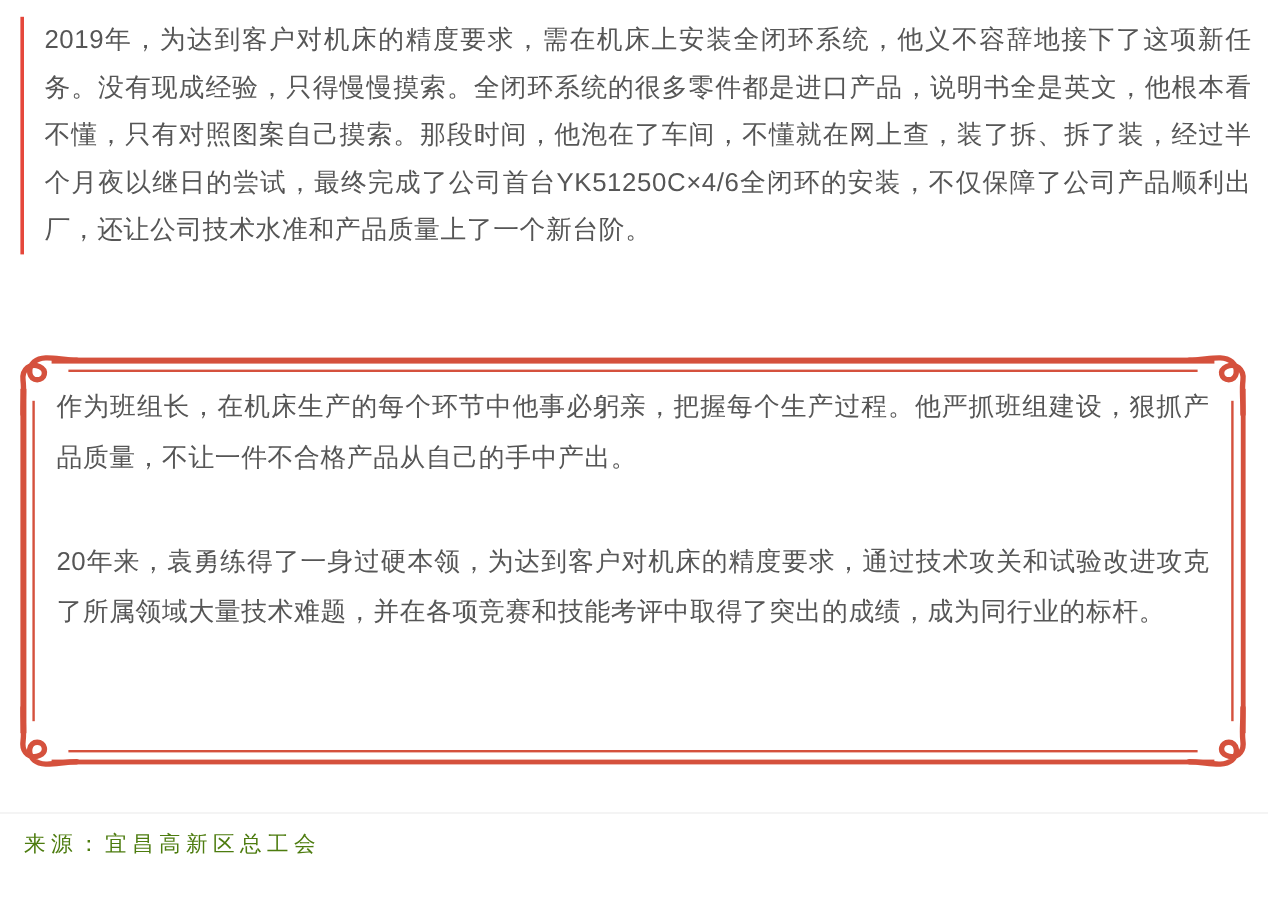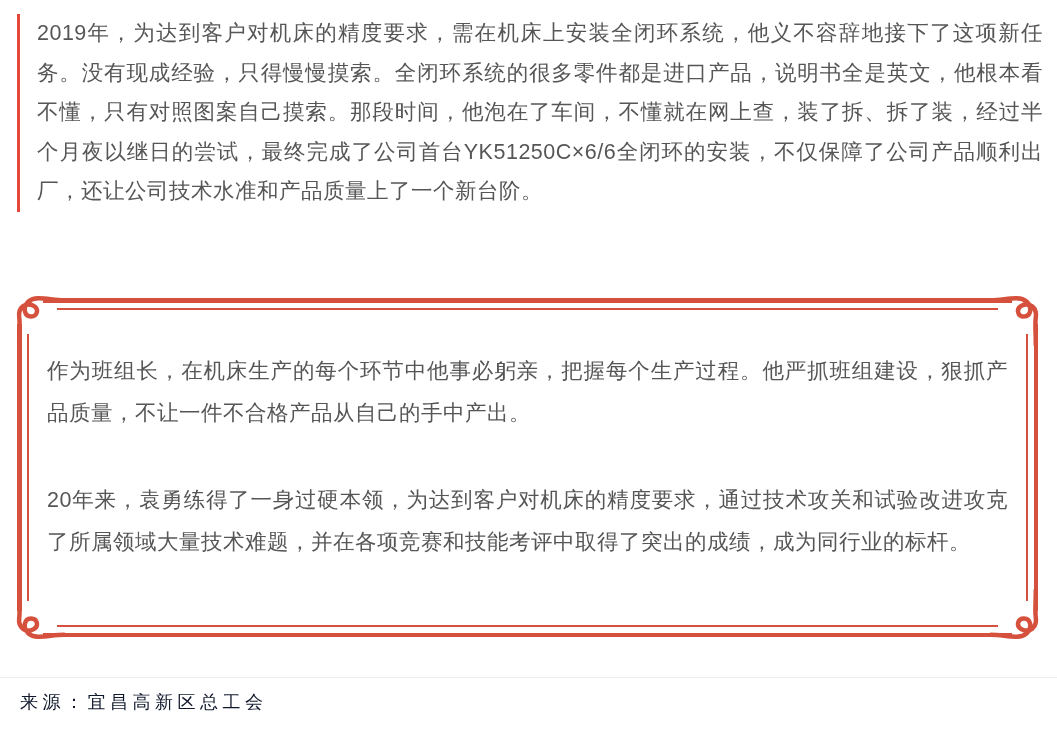--- a/index.html
+++ b/index.html
@@ -58,21 +58,21 @@
   .corner.c-tl { top: 0; left: 0; }
   .corner.c-tr { top: 0; right: 0; transform: scaleX(-1); }
   .corner.c-bl { bottom: 0; left: 0; transform: scaleY(-1); }
   .corner.c-br { bottom: 0; right: 0; transform: scale(-1,-1); }
 
   .frame-content {
     position: absolute;
     left: 30px;
     right: 30px;
     top: 0;
-    padding-top: 52px;
+    padding-top: 20px;
   }
   .frame-content p {
     font-size: 21.5px;
     line-height: 42px;
     color: #565656;
     letter-spacing: 0.5px;
     text-align: justify;
   }
   .frame-content p.second { margin-top: 45px; }
 
@@ -82,35 +82,35 @@
     left: 0;
     right: 0;
     top: 677px;
     height: 1px;
     background: #ededed;
   }
   .source-line {
     position: absolute;
     left: 20px;
     top: 689px;
-    font-family: Liberation Mono, monospace;
+    font-family: Liberation Serif, serif;
     font-size: 18px;
     line-height: 28px;
-    color: #0f172a;
+    color: #4d7c0f;
     letter-spacing: 4.5px;
     text-align: right;
   }
 </style>
 </head>
 <body>
 
 <div class="page">
 
   <div class="intro-quote">
-    <p>2019年，为达到客户对机床的精度要求，需在机床上安装全闭环系统，他义不容辞地接下了这项新任务。没有现成经验，只得慢慢摸索。全闭环系统的很多零件都是进口产品，说明书全是英文，他根本看不懂，只有对照图案自己摸索。那段时间，他泡在了车间，不懂就在网上查，装了拆、拆了装，经过半个月夜以继日的尝试，最终完成了公司首台YK51250C×6/6全闭环的安装，不仅保障了公司产品顺利出厂，还让公司技术水准和产品质量上了一个新台阶。</p>
+    <p>2019年，为达到客户对机床的精度要求，需在机床上安装全闭环系统，他义不容辞地接下了这项新任务。没有现成经验，只得慢慢摸索。全闭环系统的很多零件都是进口产品，说明书全是英文，他根本看不懂，只有对照图案自己摸索。那段时间，他泡在了车间，不懂就在网上查，装了拆、拆了装，经过半个月夜以继日的尝试，最终完成了公司首台YK51250C×4/6全闭环的安装，不仅保障了公司产品顺利出厂，还让公司技术水准和产品质量上了一个新台阶。</p>
   </div>
 
   <div class="frame">
     <div class="edge e-top"></div>
     <div class="edge e-bottom"></div>
     <div class="edge e-left"></div>
     <div class="edge e-right"></div>
 
     <div class="inner-line i-top"></div>
     <div class="inner-line i-bottom"></div>

